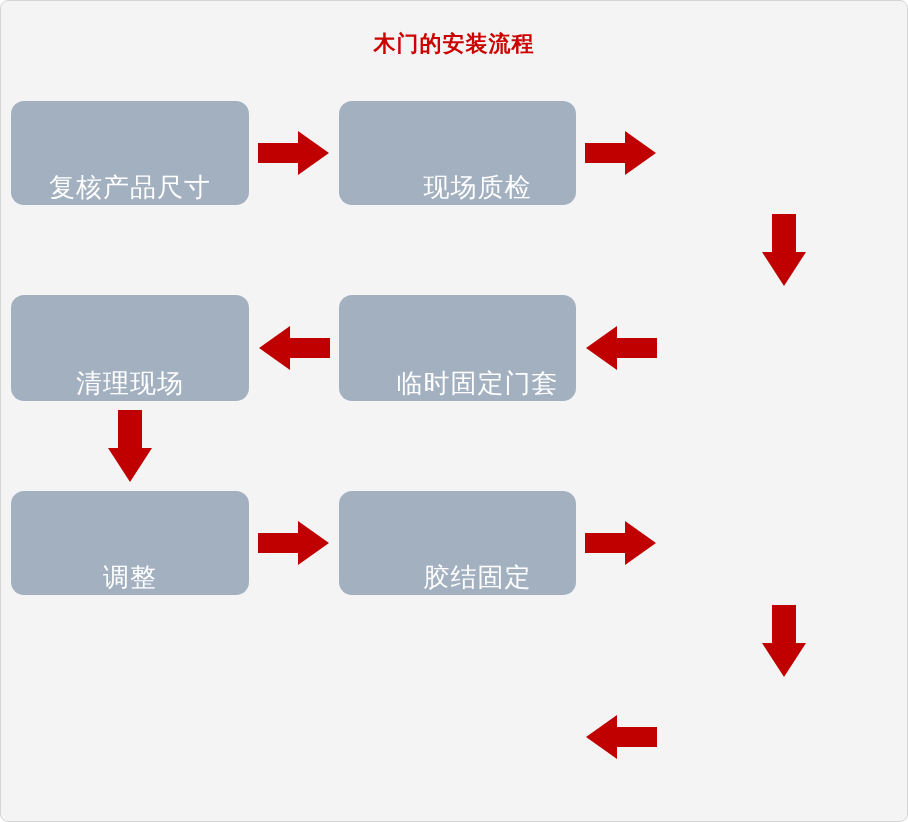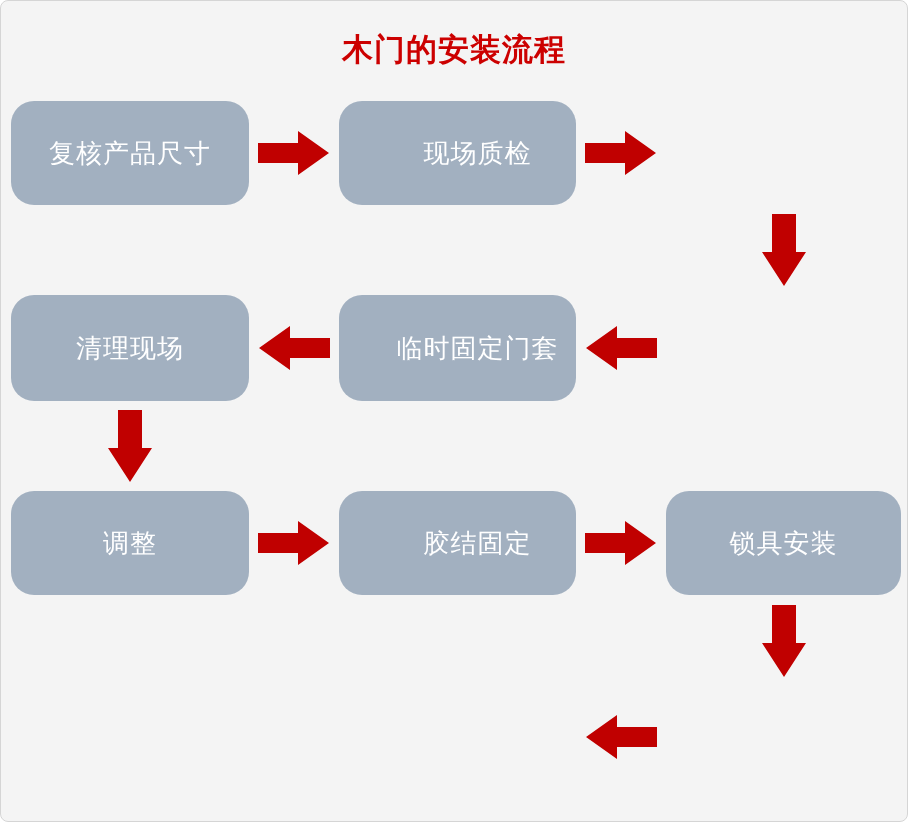--- a/index.html
+++ b/index.html
@@ -11,38 +11,38 @@
     width: 908px; height: 822px;
     background: var(--background, #F4F4F4);
     border: 1px solid var(--frame-border, #D5D5D5);
     border-radius: 8px;
     overflow: hidden;
   }
   .title {
     height: 100px;
     padding-top: 28px;
     text-align: center;
-    font-size: 31px;
+    font-size: 22px;
     font-weight: bold;
     color: var(--title-red, #CC0000);
     letter-spacing: 1px;
   }
   .grid {
     display: grid;
     grid-template-columns: 238px 90px 237px 90px 235px;
     grid-template-rows: 104px 90px 106px 90px 104px 91px 101px;
     padding: 0 8px 0 10px;
   }
   .box {
     background: var(--box-fill, #A2B0C0);
-    border-radius: 23px;
+    border-radius: 13px;
     color: var(--box-text, #FFFFFF);
     font-size: 26px;
     display: flex;
-    align-items: center;
+    align-items: flex-end;
     justify-content: center;
     text-align: center;
     letter-spacing: 1px;
     font-family: Liberation Mono, monospace;
   }
   .arrow {
     display: flex;
     align-items: center;
     justify-content: center;
     color: var(--arrow-red, #C00000);
@@ -116,23 +116,20 @@
         </svg>
     </div>
     <div class="box gr5 gc3">
       <span>胶结固定</span>
     </div>
     <div class="arrow gr5 gc4">
       <svg width="72" height="46" viewBox="0 0 72 46">
           <polygon fill="currentColor" points="0,13 40,13 40,1 71,23 40,45 40,33 0,33"></polygon>
         </svg>
     </div>
-    <div class="box gr5 gc5">
-      <span>锁具安装</span>
-    </div>
 
     <div class="arrow gr6 gc5">
       <svg width="44" height="72" viewBox="0 0 44 72">
           <polygon fill="currentColor" points="10,0 34,0 34,38 44,38 22,72 0,38 10,38"></polygon>
         </svg>
     </div>
 
     <div class="arrow gr7 gc4">
       <svg width="72" height="46" viewBox="0 0 72 46">
           <polygon fill="currentColor" points="72,13 32,13 32,1 1,23 32,45 32,33 72,33"></polygon>

